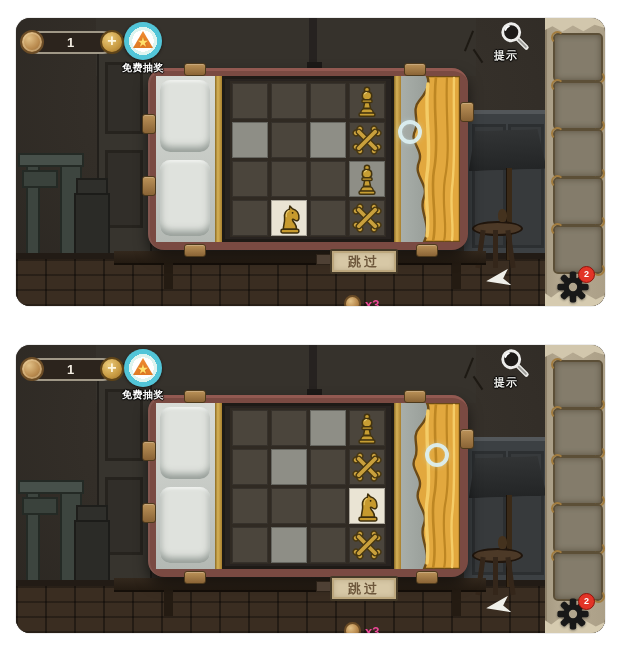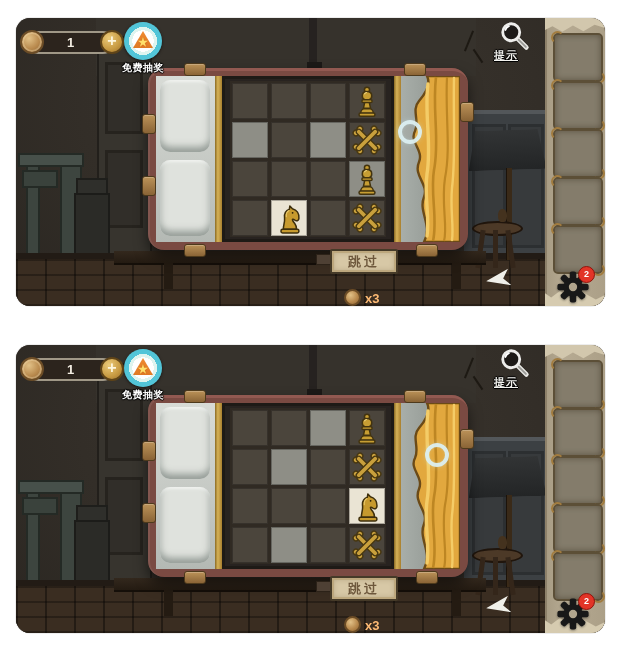--- a/index.html
+++ b/index.html
@@ -69,28 +69,28 @@
         background:radial-gradient(circle,#ffffff 0 40%,#dff4ef 40% 52%,var(--lottery-cyan,#52c5d8) 52% 72%,#eef8f0 72% 100%);
         box-shadow:0 1px 3px rgba(0,0,0,.6);}
   .tent{position:absolute;left:9px;top:9px;width:20px;height:17px;
         background:linear-gradient(var(--lottery-orange,#ef8a31),#e07a24);clip-path:polygon(50% 0,100% 100%,0 100%);}
   .lotstar{position:absolute;left:0;right:0;top:15px;color:#ffe06a;font:700 11px/1 "Liberation Sans",sans-serif;
         text-shadow:0 0 2px #c96a1a;}
   .lotlabel{margin-top:2px;color:#fff;font:700 10px/1.1 "Liberation Sans",sans-serif;letter-spacing:.5px;
         text-shadow:-1px 0 1px #000,1px 0 1px #000,0 -1px 1px #000,0 1px 1px #000;}
   .hint{position:absolute;left:474px;top:2px;width:50px;height:50px;cursor:pointer;z-index:4;}
   .hintlabel{position:absolute;left:4px;top:30px;color:#f3f3ef;font:700 11px/1 "Liberation Sans",sans-serif;
-        letter-spacing:1px;text-shadow:-1px 0 1px #000,1px 0 1px #000,0 -1px 1px #000,0 1px 1px #000;text-decoration:underline;}
+        letter-spacing:1px;text-shadow:-1px 0 1px #000,1px 0 1px #000,0 -1px 1px #000,0 1px 1px #000;}
   
   .skipbtn{position:absolute;left:314px;top:231px;width:64px;height:21px;background:var(--plaque-tan,#d7c8a6);
         border:2px solid #453a28;border-radius:2px;cursor:pointer;z-index:3;
         box-shadow:inset 0 0 0 2px #bda87e, inset 0 0 6px rgba(90,70,40,.4);
         color:var(--plaque-text,#6d573c);font:700 13px/21px "Liberation Sans",sans-serif;text-align:center;letter-spacing:3px;}
   .skipstub{position:absolute;left:300px;top:236px;width:14px;height:9px;background:#4e4034;border:1px solid #2c2218;z-index:2;}
-  .cost{position:absolute;left:328px;top:271px;height:18px;color:#fdba74;font:700 13px/18px "Liberation Sans",sans-serif;z-index:3;}
+  .cost{position:absolute;left:328px;top:277px;height:18px;color:#ec4899;font:700 13px/18px "Liberation Sans",sans-serif;z-index:3;}
   .costcoin{position:relative;display:inline-block;vertical-align:-3px;width:13px;height:13px;margin-right:4px;
         border-radius:50%;background:radial-gradient(circle at 35% 32%,#e2c187,#b98a4e 55%,#8a6030);border:2px solid #6b4c26;}
   
   .inv{position:absolute;left:529px;top:0;width:60px;height:288px;z-index:4;
         background:linear-gradient(90deg,#a89c84,var(--parchment,#b6aa92) 30%,#ab9f87);border-left:2px solid #8d8069;}
   .inv::before{content:"";position:absolute;left:-2px;right:0;top:0;height:15px;background:#d2c7ad;
         clip-path:polygon(0 0,100% 0,100% 70%,80% 45%,62% 88%,45% 50%,28% 92%,12% 55%,0 80%);}
   .inv::after{content:"";position:absolute;left:-2px;right:0;bottom:0;height:17px;background:#d6cbb0;
         clip-path:polygon(0 100%,100% 100%,100% 30%,82% 62%,60% 18%,42% 58%,24% 12%,10% 50%,0 25%);}
   .slot{position:absolute;left:6px;width:46px;height:45px;background:var(--slot-gray,#847c6b);border:2px solid #5c4f37;

